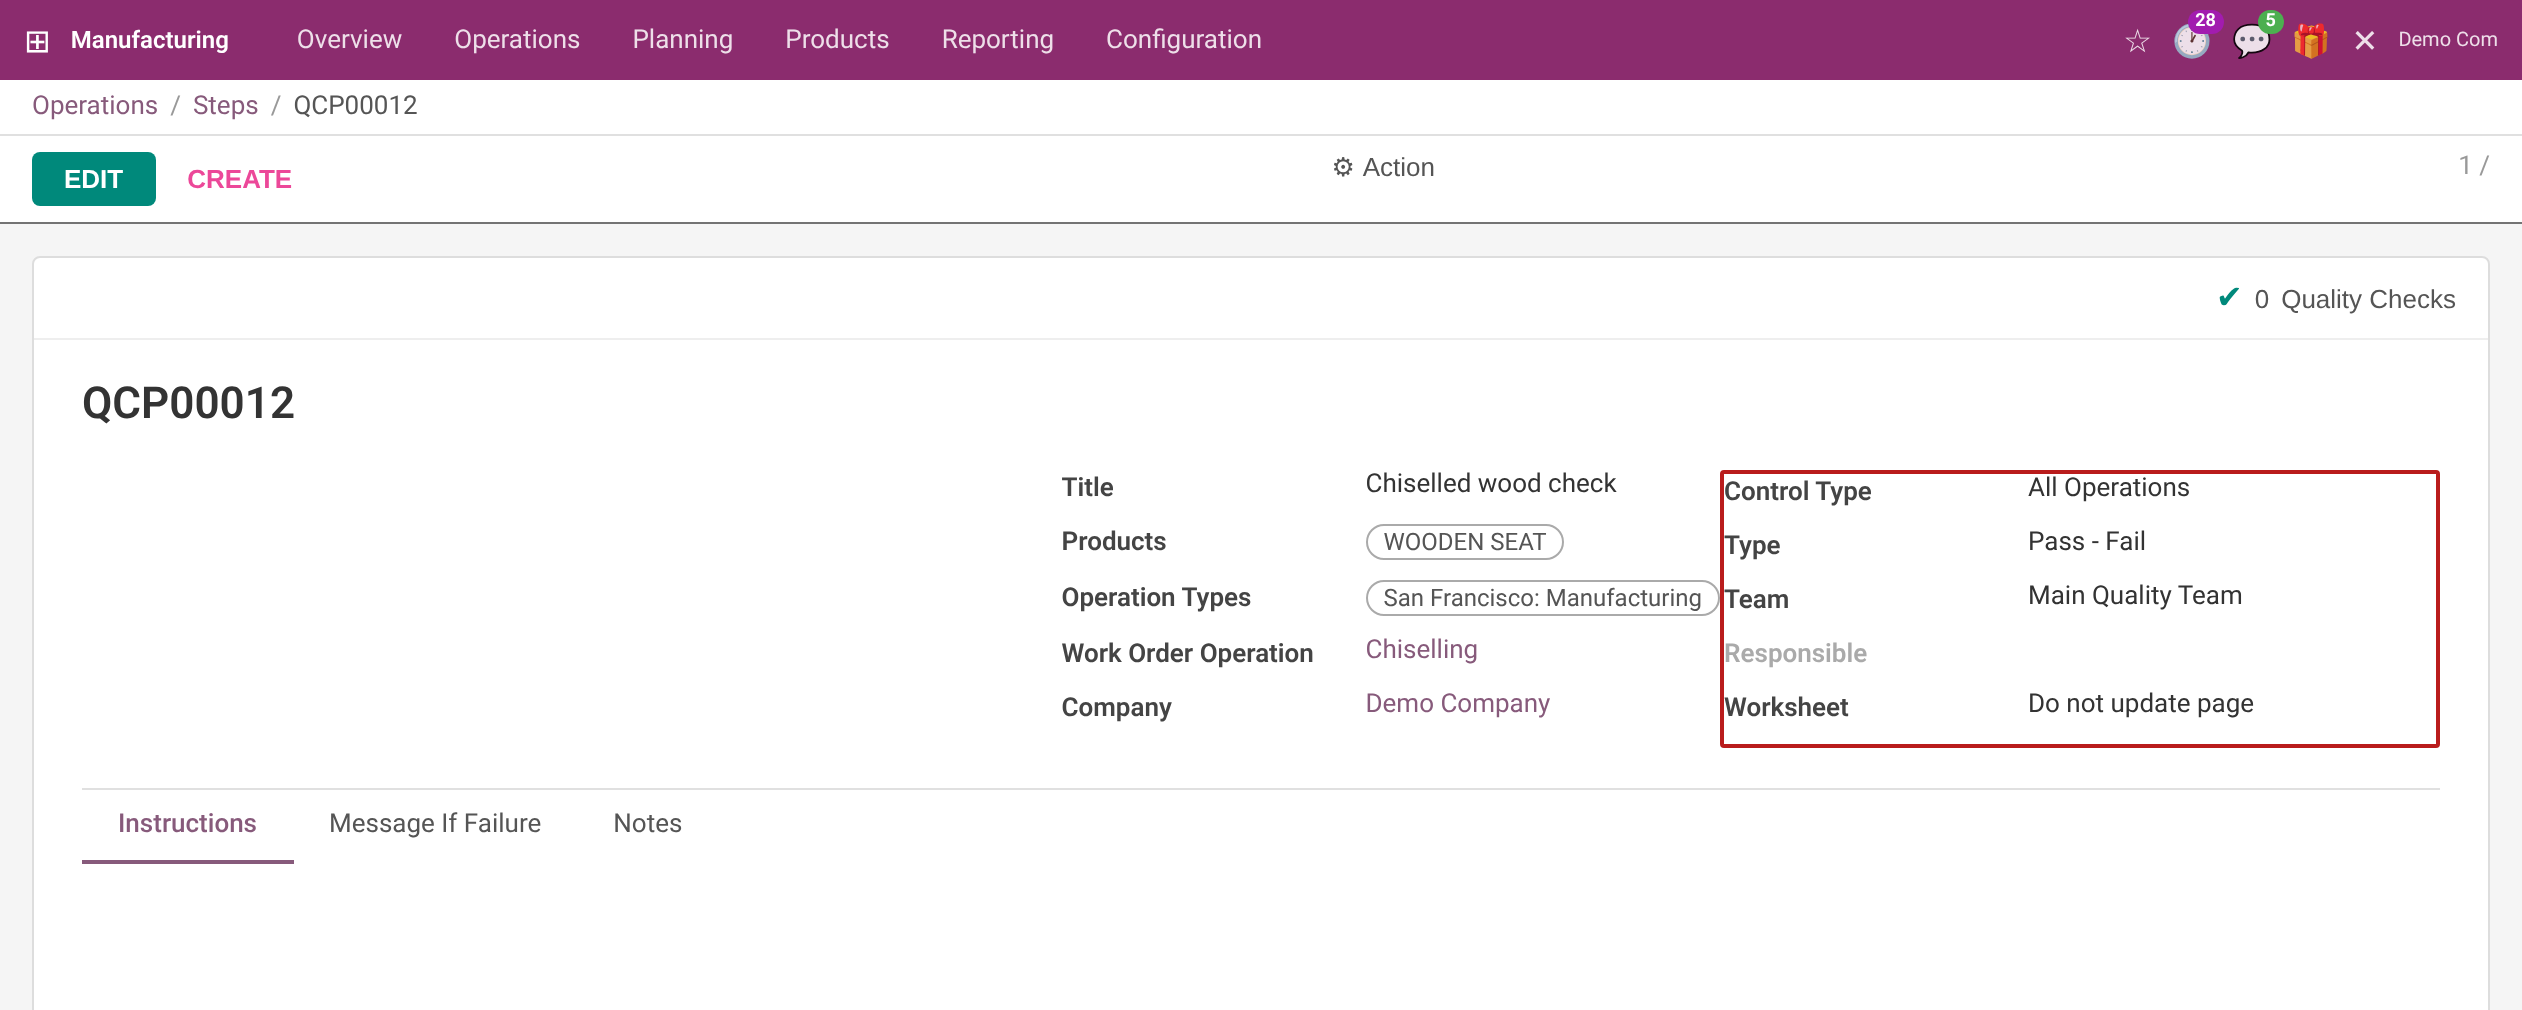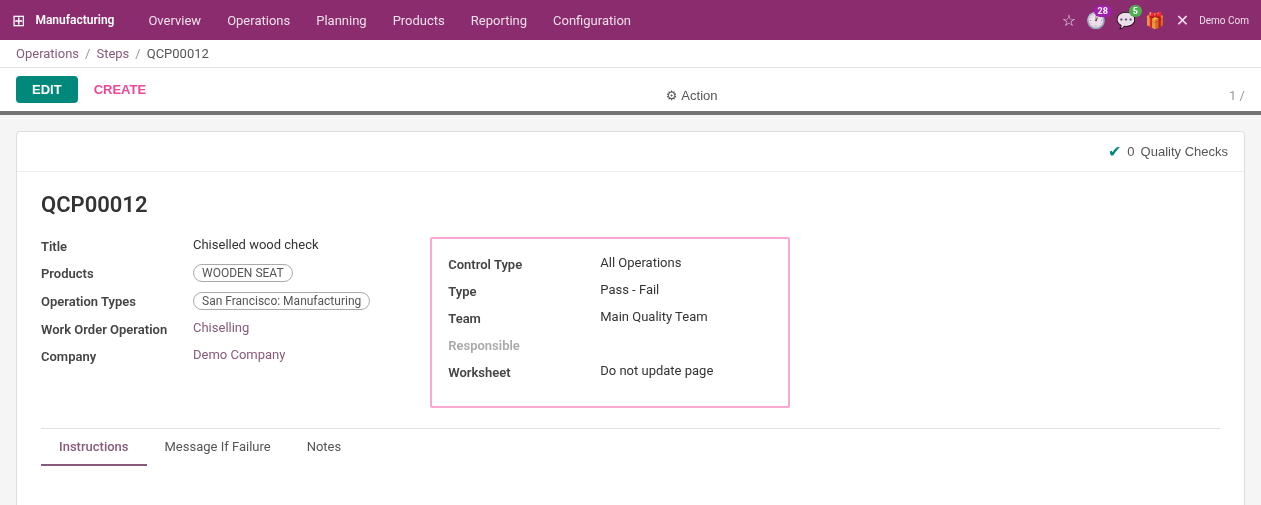--- a/index.html
+++ b/index.html
@@ -79,24 +79,24 @@
       font-size: 13px;
       color: #875a7b;
     }
     .breadcrumb-sep { color: #999; }
     .breadcrumb-link { color: #875a7b; cursor: pointer; text-decoration: none; }
     .breadcrumb-current { color: #555; }
 
     
     .action-bar {
       background: white;
-      border-bottom: 4px solid #737373;
+      border-bottom: 1px solid #737373;
       padding: 8px 16px;
       display: flex;
-      align-items: flex-end;
+      align-items: flex-start;
       gap: 8px;
     }
     .btn-edit {
       background: #00897b;
       color: white;
       border: none;
       padding: 6px 16px;
       border-radius: 4px;
       font-size: 13px;
       font-weight: 600;
@@ -170,32 +170,31 @@
     }
     .record-id {
       font-size: 22px;
       font-weight: 600;
       color: #333;
       margin-bottom: 20px;
     }
 
     .fields-container {
       display: flex;
-      gap: 60px;
+      justify-content: flex-end;
     }
 
     .fields-left {
       flex: 0 0 auto;
       min-width: 320px;
     }
     .fields-right {
       flex: 0 0 auto;
       min-width: 360px;
-      border: 2px solid #f9a8d4;
-      padding: 16px;
+      border: 2px solid #b91c1c;
       border-radius: 2px;
     }
 
     .field-row {
       display: flex;
       align-items: flex-start;
       margin-bottom: 10px;
       gap: 12px;
     }
     .field-label {

